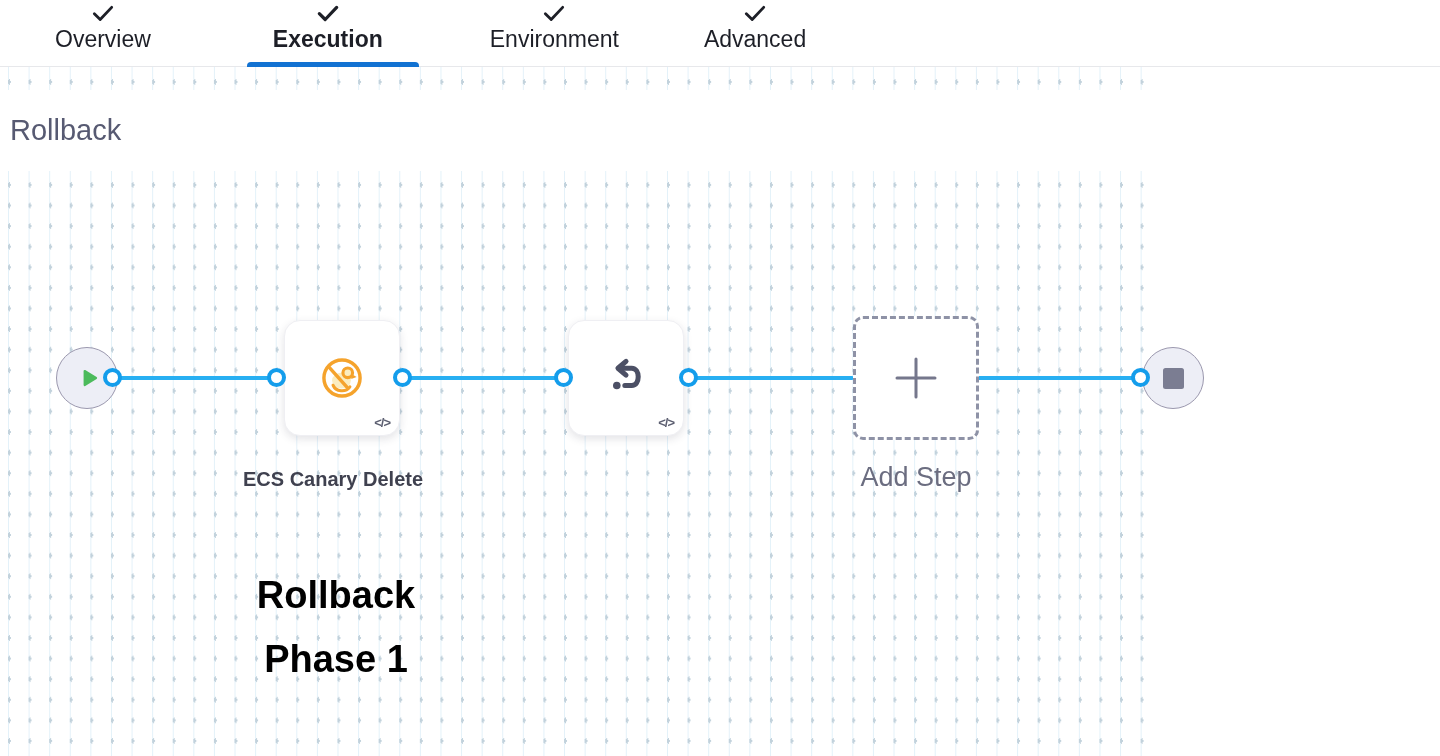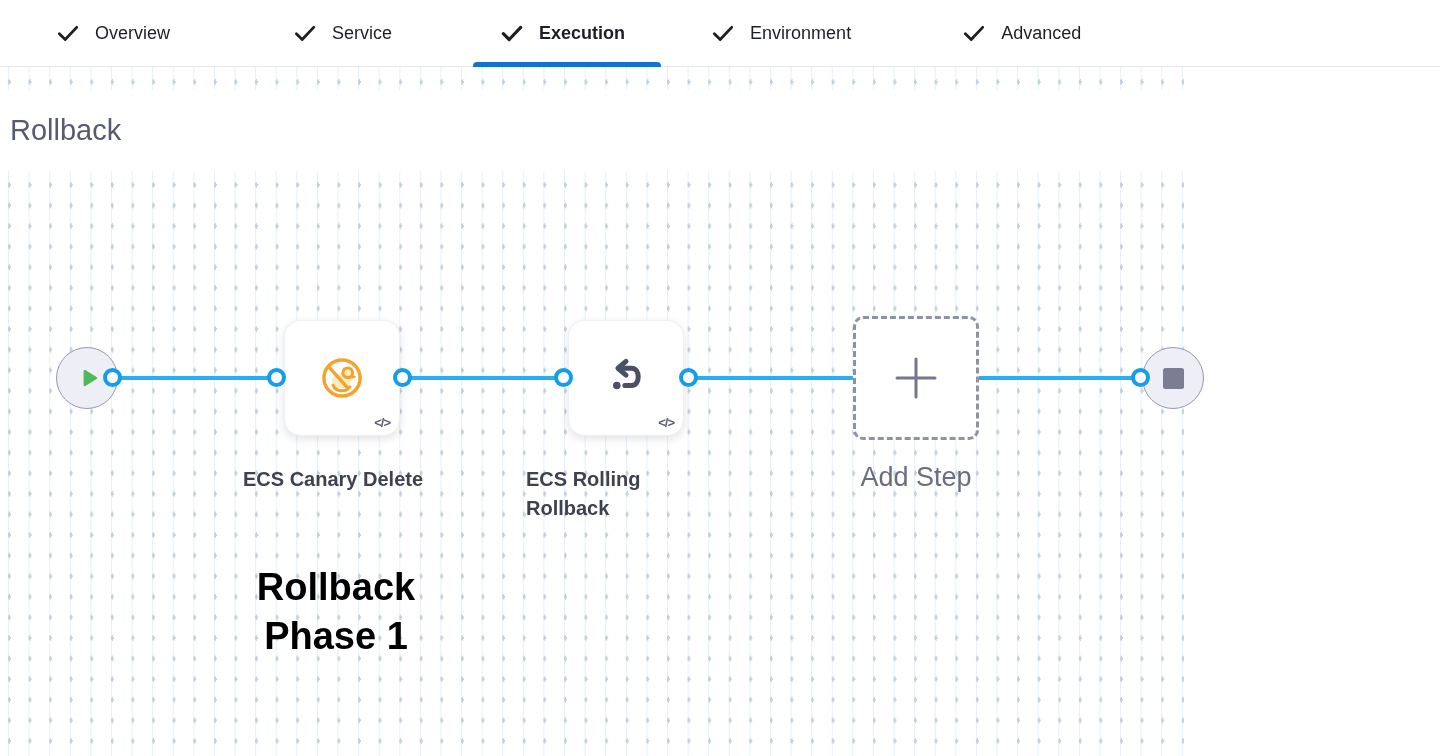--- a/index.html
+++ b/index.html
@@ -6,43 +6,42 @@
   .screen{
     position:relative;width:1440px;height:756px;overflow:hidden;background:#fff;
     font-family:"Liberation Sans", sans-serif;
   }
   
   .tabbar{
     position:absolute;top:0;left:0;width:1440px;height:66px;background:#fff;
     border-bottom:1px solid #e7e8eb;display:flex;align-items:center;
   }
   .tab{
-    position:relative;height:100%;display:flex;align-items:center;gap:14px;
-    font-size:18px;color:#1d1f27;cursor:pointer;white-space:nowrap;
+    position:relative;height:100%;display:flex;align-items:center;
+    font-size:23px;color:#1d1f27;cursor:pointer;white-space:nowrap;flex-direction:column;
   }
   .tab:nth-child(1){margin-left:55px;}
   .tab:nth-child(2){margin-left:122px;}
   .tab:nth-child(3){margin-left:107px;}
   .tab:nth-child(4){margin-left:85px;}
   .tab:nth-child(5){margin-left:110px;}
   .tab.active{font-weight:700;}
   .tab.active::after{
     content:'';position:absolute;left:-26px;right:-36px;bottom:-1px;height:5px;
     background:#1272d2;border-radius:4px 4px 0 0;
   }
   .check-icon{flex:0 0 auto;}
   
   .canvas{
     position:absolute;top:67px;left:0;width:1160px;height:689px;background:#fff;
     background-image:
       radial-gradient(ellipse 1.3px 2.8px at 1.3px 3px, #c2d2dc 96%, transparent 100%),
       linear-gradient(to right, #e3f1f9 1.4px, transparent 1.4px);
     background-size:20.6px 20.6px, 20.6px 20.6px;
     background-position:8px 12px, 8px 12px;
-    padding-left:24px;
   }
   .heading-band{
     position:absolute;top:23px;left:0;width:1440px;height:81px;background:#fff;
   }
   .heading{
     margin:0 0 0 10px;font-size:29px;line-height:81px;font-weight:500;color:#575a72;
   }
   
   .round-node{
     position:absolute;width:62px;height:62px;border-radius:50%;
@@ -89,42 +88,36 @@
   }
   #step-label-1{left:243px;}
   #step-label-2{left:526px;}
   .add-step-label{
     position:absolute;left:816px;top:395px;width:200px;text-align:center;
     font-size:27px;color:#6b6d80;z-index:2;
   }
   
   .annotation{
     position:absolute;top:496px;width:260px;text-align:center;
-    font-size:38px;line-height:49px;font-weight:700;color:#000;z-index:2;
+    font-size:38px;line-height:64px;font-weight:700;color:#000;z-index:2;
   }
   #annotation-1{left:206px;}
   #annotation-2{left:502px;}
 </style>
 </head>
 <body>
 
 <div class="screen">
 
   <div class="tabbar">
     <div class="tab">
       <svg class="check-icon" width="26" height="26" viewBox="0 0 24 24">
           <path d="M4 12.6 L9.4 18 L20 6.8" fill="none" stroke="#1d1f27" stroke-width="2.6" stroke-linecap="round" stroke-linejoin="round"></path>
         </svg>
       <span>Overview</span>
-    </div>
-    <div class="tab">
-      <svg class="check-icon" width="26" height="26" viewBox="0 0 24 24">
-          <path d="M4 12.6 L9.4 18 L20 6.8" fill="none" stroke="#1d1f27" stroke-width="2.6" stroke-linecap="round" stroke-linejoin="round"></path>
-        </svg>
-      <span>Service</span>
     </div>
     <div class="tab active">
       <svg class="check-icon" width="26" height="26" viewBox="0 0 24 24">
           <path d="M4 12.6 L9.4 18 L20 6.8" fill="none" stroke="#1d1f27" stroke-width="3" stroke-linecap="round" stroke-linejoin="round"></path>
         </svg>
       <span>Execution</span>
     </div>
     <div class="tab">
       <svg class="check-icon" width="26" height="26" viewBox="0 0 24 24">
           <path d="M4 12.6 L9.4 18 L20 6.8" fill="none" stroke="#1d1f27" stroke-width="2.6" stroke-linecap="round" stroke-linejoin="round"></path>
@@ -189,19 +182,18 @@
     </div>
 
     <div class="port" style="left:103px;"></div>
     <div class="port" style="left:267px;"></div>
     <div class="port" style="left:393px;"></div>
     <div class="port" style="left:554px;"></div>
     <div class="port" style="left:679px;"></div>
     <div class="port" style="left:1131px;"></div>
 
     <div class="step-label" id="step-label-1">ECS Canary Delete</div>
-    <div class="step-label" id="step-label-2">ECS Rolling Rollback</div>
     <div class="add-step-label">Add Step</div>
 
     <div class="annotation" id="annotation-1">Rollback Phase 1</div>
 
   </div>
 </div>
 
 </body></html>

